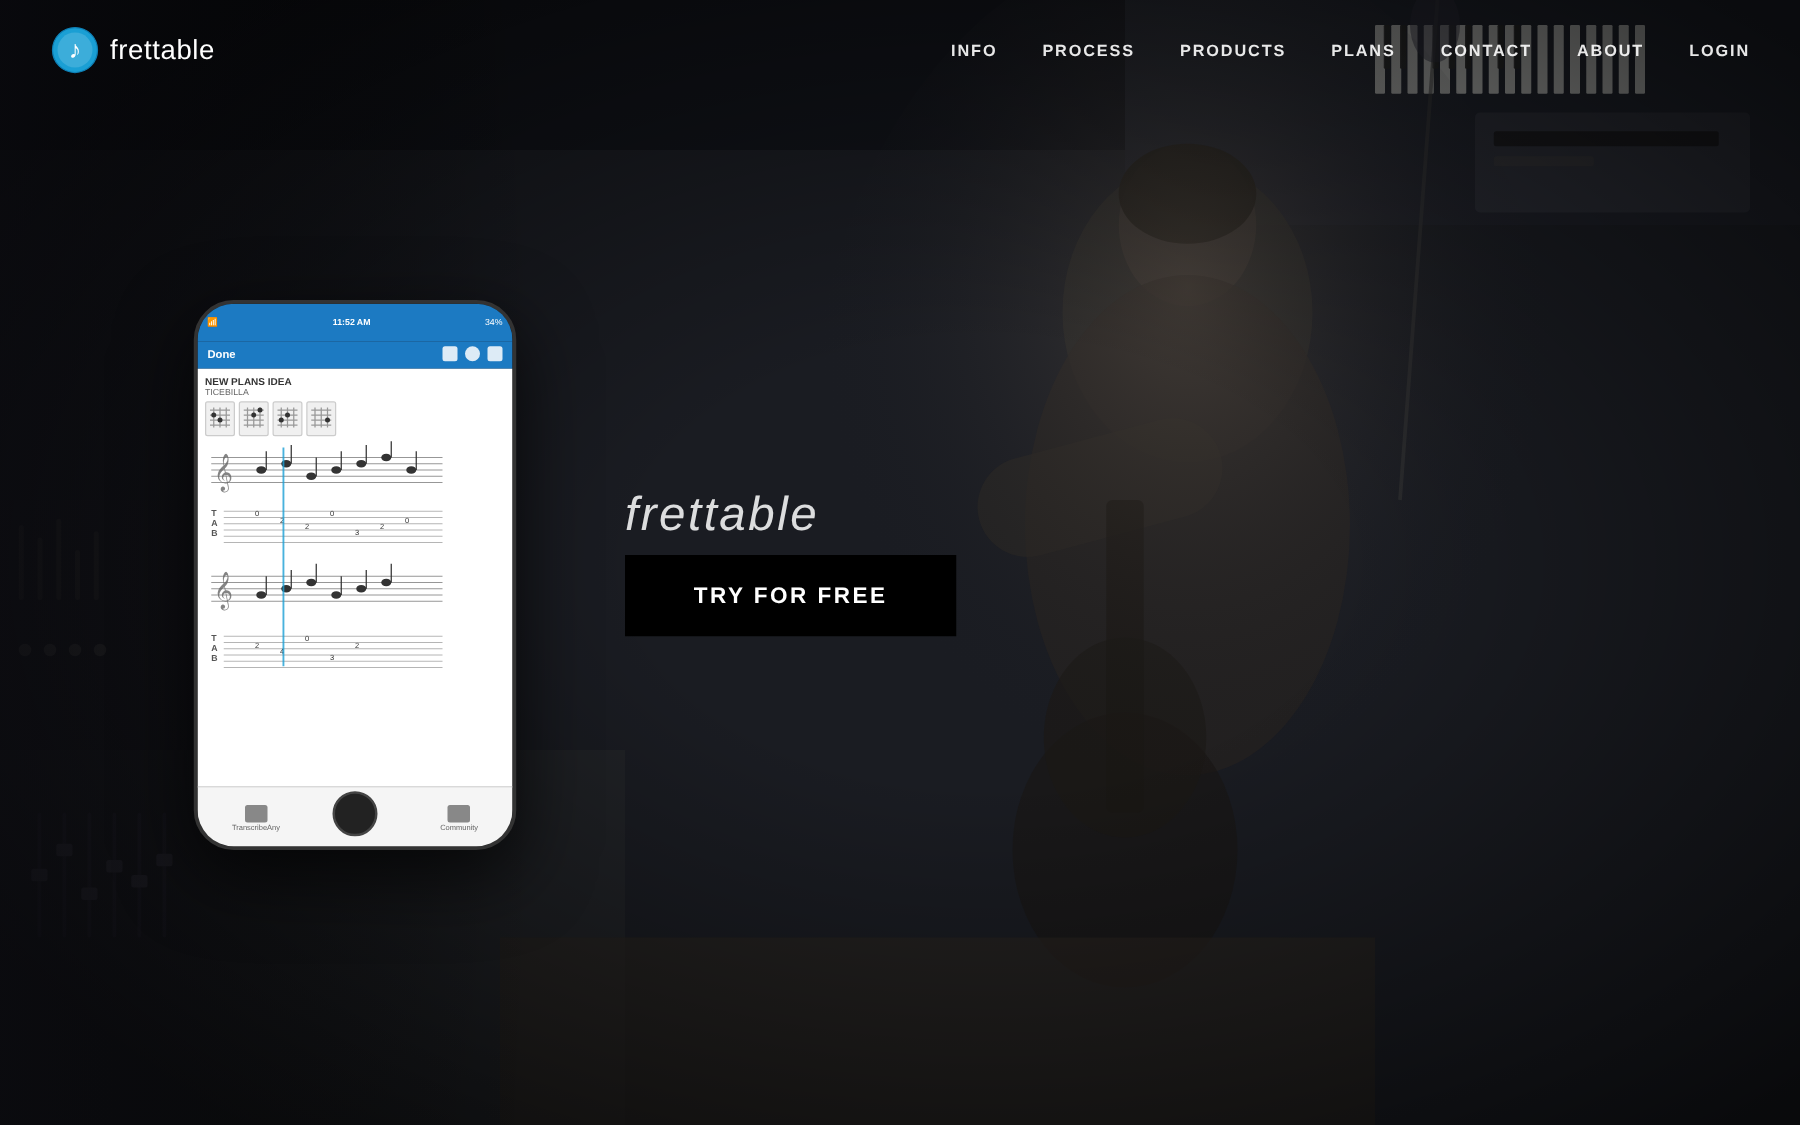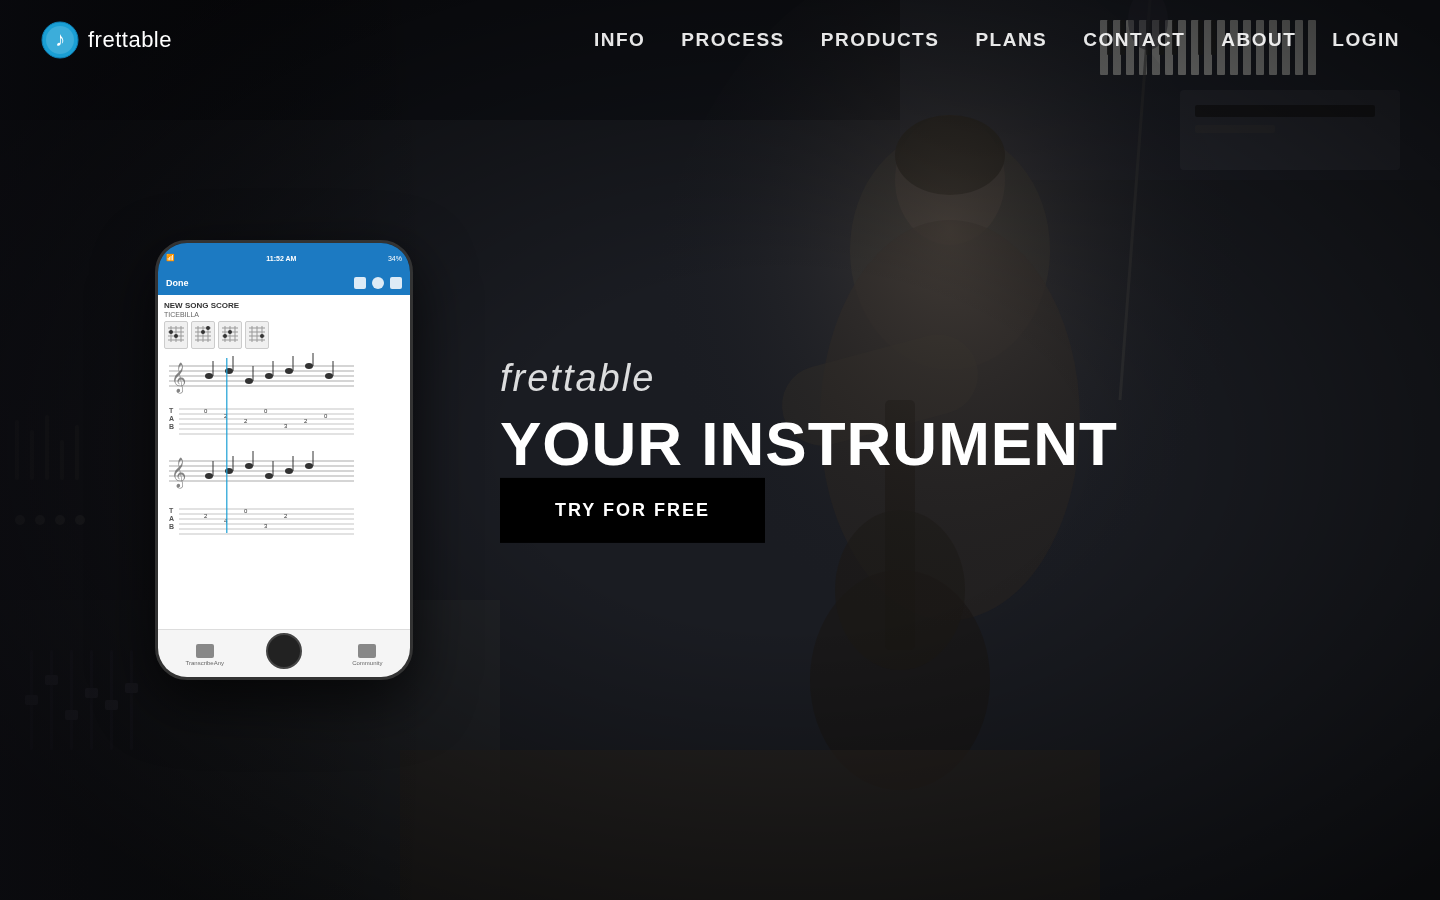--- a/index.html
+++ b/index.html
@@ -67,21 +67,21 @@
     .nav-links {
       margin-left: auto;
       display: flex;
       align-items: center;
       gap: 36px;
     }
 
     .nav-link {
       color: rgba(255,255,255,0.9);
       text-decoration: none;
-      font-size: 19px;
+      font-size: 13px;
       font-weight: 600;
       letter-spacing: 1.5px;
       text-transform: uppercase;
     }
 
     
     .hero-content {
       position: absolute;
       left: 500px;
       top: 50%;
@@ -396,21 +396,21 @@
       <div class="phone-header">
         <span class="phone-done-btn">Done</span>
         <div class="phone-header-icons">
           <div style="width:12px;height:12px;background:rgba(255,255,255,0.85);border-radius:2px;"></div>
           <div style="width:12px;height:12px;background:rgba(255,255,255,0.85);border-radius:50%;"></div>
           <div style="width:12px;height:12px;background:rgba(255,255,255,0.85);border-radius:2px;"></div>
         </div>
       </div>
 
       <div class="phone-screen">
-        <div class="phone-song-title">NEW SONG SCORE</div>
+        <div class="phone-song-title">NEW PLANS IDEA</div>
         <div class="phone-artist">TICEBILLA</div>
         
         <div class="phone-chord-row">
           <div class="chord-box">
             <svg width="20" height="22" viewBox="0 0 20 22">
               <line x1="2" y1="4" x2="18" y2="4" stroke="#999" stroke-width="1"></line>
               <line x1="2" y1="8" x2="18" y2="8" stroke="#999" stroke-width="1"></line>
               <line x1="2" y1="12" x2="18" y2="12" stroke="#999" stroke-width="1"></line>
               <line x1="2" y1="16" x2="18" y2="16" stroke="#999" stroke-width="1"></line>
               <line x1="5" y1="2" x2="5" y2="18" stroke="#999" stroke-width="1"></line>
@@ -567,17 +567,16 @@
       </div>
 
       <div style="height:46px;background:#1a1a1a;display:flex;align-items:center;justify-content:center;">
         <div class="phone-home-btn"></div>
       </div>
     </div>
   </div>
 
   <div class="hero-content">
     <div class="hero-subtitle">frettable</div>
-    <div class="hero-title-line1">YOUR INSTRUMENT</div>
     <button class="cta-button">TRY FOR FREE</button>
   </div>
 
 </div>
 
 </body></html>

